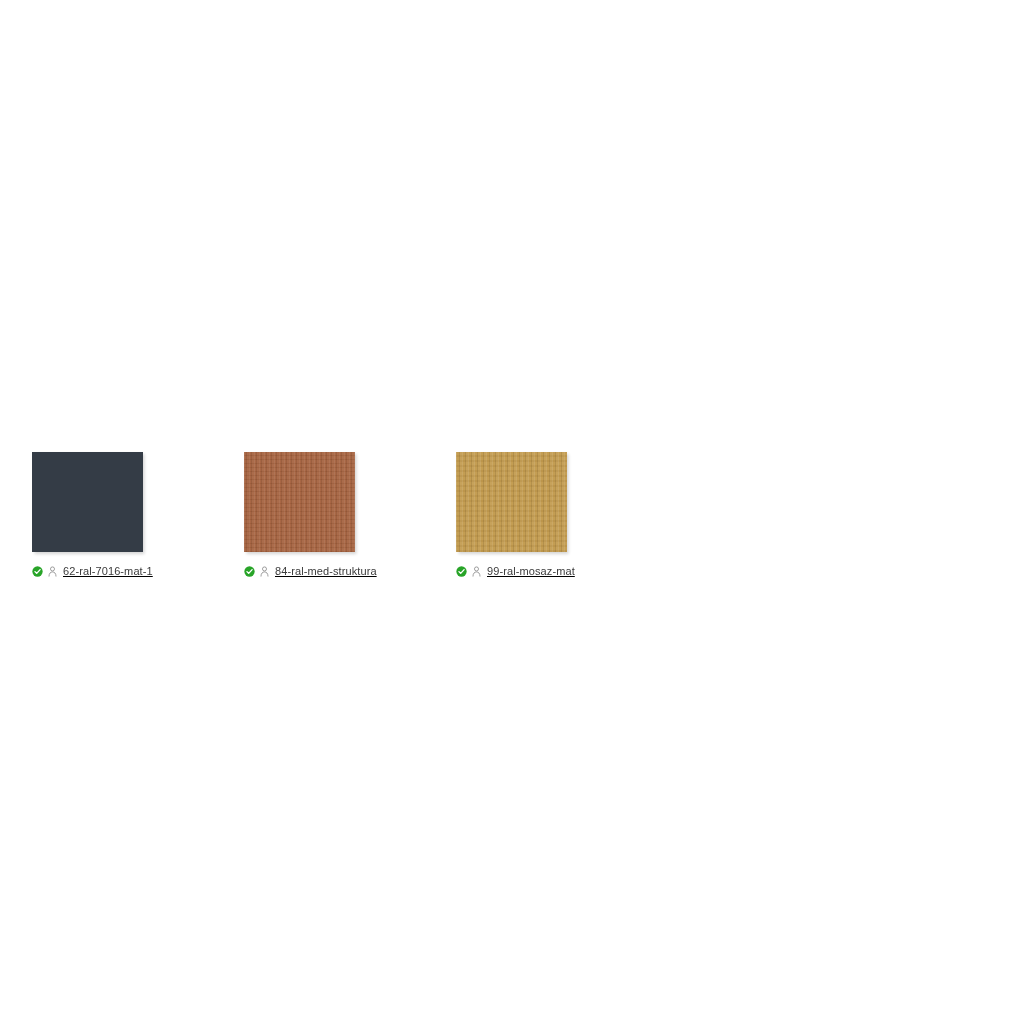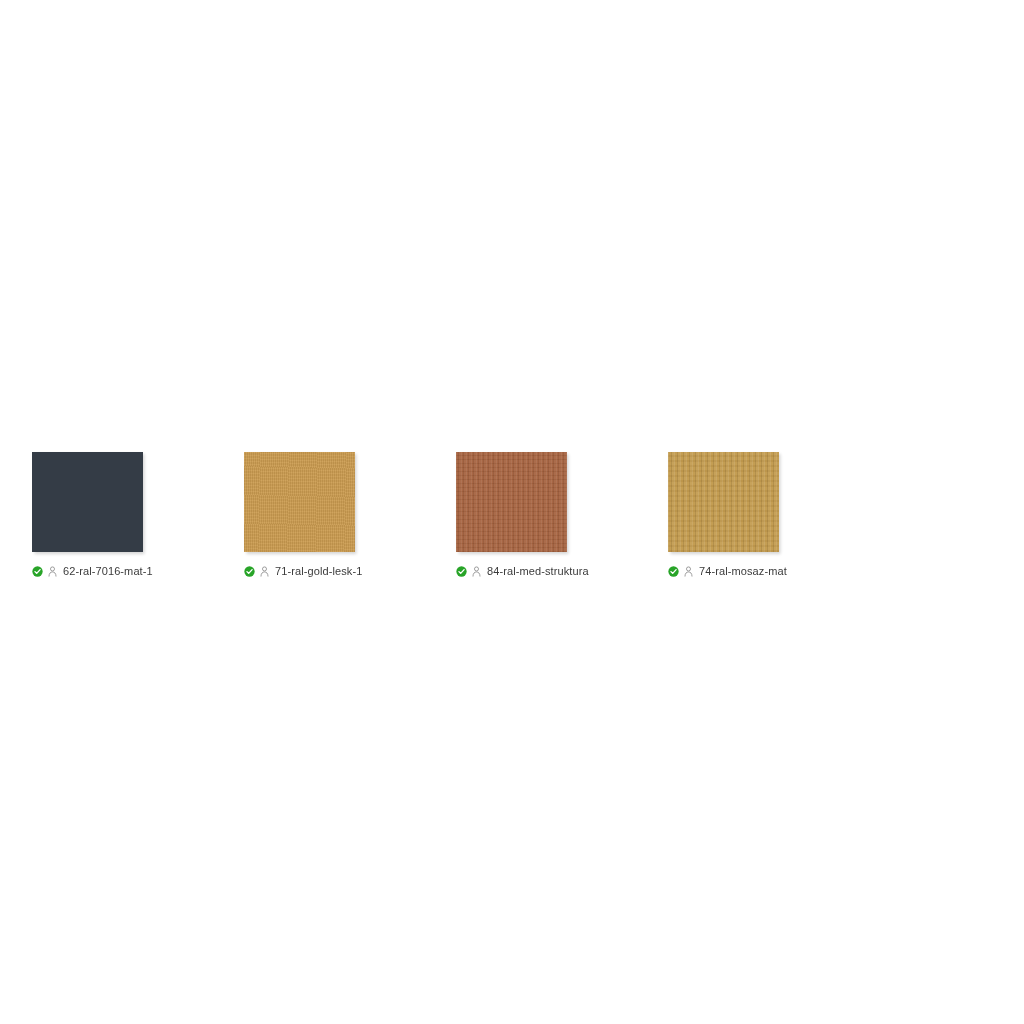--- a/index.html
+++ b/index.html
@@ -95,20 +95,21 @@
   }
 
   
   .swatch-caption {
     margin-top: 12px;
     display: flex;
     align-items: center;
     gap: 4px;
     height: 14px;
     white-space: nowrap;
+    text-decoration: underline;
   }
 
   .icon-check {
     flex: 0 0 auto;
     width: 11px;
     height: 11px;
     display: block;
   }
 
   .icon-person {
@@ -144,36 +145,20 @@
           <path d="M4.3 8.2 L6.8 10.7 L11.8 5.3" fill="none" stroke-width="2" stroke-linecap="round" stroke-linejoin="round" stroke="#ffffff"></path>
         </svg>
         <svg class="icon-person" viewBox="0 0 12 14">
           <circle cx="6" cy="3.6" r="2.7" fill="none" stroke-width="1.1" stroke="#8a8a8a"></circle>
           <path d="M1.3 13.2 C1.3 9.4 3.4 7.6 6 7.6 C8.6 7.6 10.7 9.4 10.7 13.2" fill="none" stroke-width="1.1" stroke-linecap="round" stroke="#8a8a8a"></path>
         </svg>
         <span class="swatch-label">62-ral-7016-mat-1</span>
       </div>
     </div>
 
-    <div class="swatch-cell">
-      <div class="swatch-tile" style="background-color: rgb(204, 156, 80);">
-        <div class="tex tex-grain"></div>
-      </div>
-      <div class="swatch-caption">
-        <svg class="icon-check" viewBox="0 0 16 16">
-          <circle cx="8" cy="8" r="7.5" fill="#28a428"></circle>
-          <path d="M4.3 8.2 L6.8 10.7 L11.8 5.3" fill="none" stroke-width="2" stroke-linecap="round" stroke-linejoin="round" stroke="#ffffff"></path>
-        </svg>
-        <svg class="icon-person" viewBox="0 0 12 14">
-          <circle cx="6" cy="3.6" r="2.7" fill="none" stroke-width="1.1" stroke="#8a8a8a"></circle>
-          <path d="M1.3 13.2 C1.3 9.4 3.4 7.6 6 7.6 C8.6 7.6 10.7 9.4 10.7 13.2" fill="none" stroke-width="1.1" stroke-linecap="round" stroke="#8a8a8a"></path>
-        </svg>
-        <span class="swatch-label">71-ral-gold-lesk-1</span>
-      </div>
-    </div>
 
     <div class="swatch-cell">
       <div class="swatch-tile" style="background-color: rgb(165, 98, 63);">
         <div class="tex tex-streak"></div>
       </div>
       <div class="swatch-caption">
         <svg class="icon-check" viewBox="0 0 16 16">
           <circle cx="8" cy="8" r="7.5" fill="#28a428"></circle>
           <path d="M4.3 8.2 L6.8 10.7 L11.8 5.3" fill="none" stroke-width="2" stroke-linecap="round" stroke-linejoin="round" stroke="#ffffff"></path>
         </svg>
@@ -192,18 +177,18 @@
       </div>
       <div class="swatch-caption">
         <svg class="icon-check" viewBox="0 0 16 16">
           <circle cx="8" cy="8" r="7.5" fill="#28a428"></circle>
           <path d="M4.3 8.2 L6.8 10.7 L11.8 5.3" fill="none" stroke-width="2" stroke-linecap="round" stroke-linejoin="round" stroke="#ffffff"></path>
         </svg>
         <svg class="icon-person" viewBox="0 0 12 14">
           <circle cx="6" cy="3.6" r="2.7" fill="none" stroke-width="1.1" stroke="#8a8a8a"></circle>
           <path d="M1.3 13.2 C1.3 9.4 3.4 7.6 6 7.6 C8.6 7.6 10.7 9.4 10.7 13.2" fill="none" stroke-width="1.1" stroke-linecap="round" stroke="#8a8a8a"></path>
         </svg>
-        <span class="swatch-label">74-ral-mosaz-mat</span>
+        <span class="swatch-label">99-ral-mosaz-mat</span>
       </div>
     </div>
 
   </div>
 </div>
 
 </body></html>

